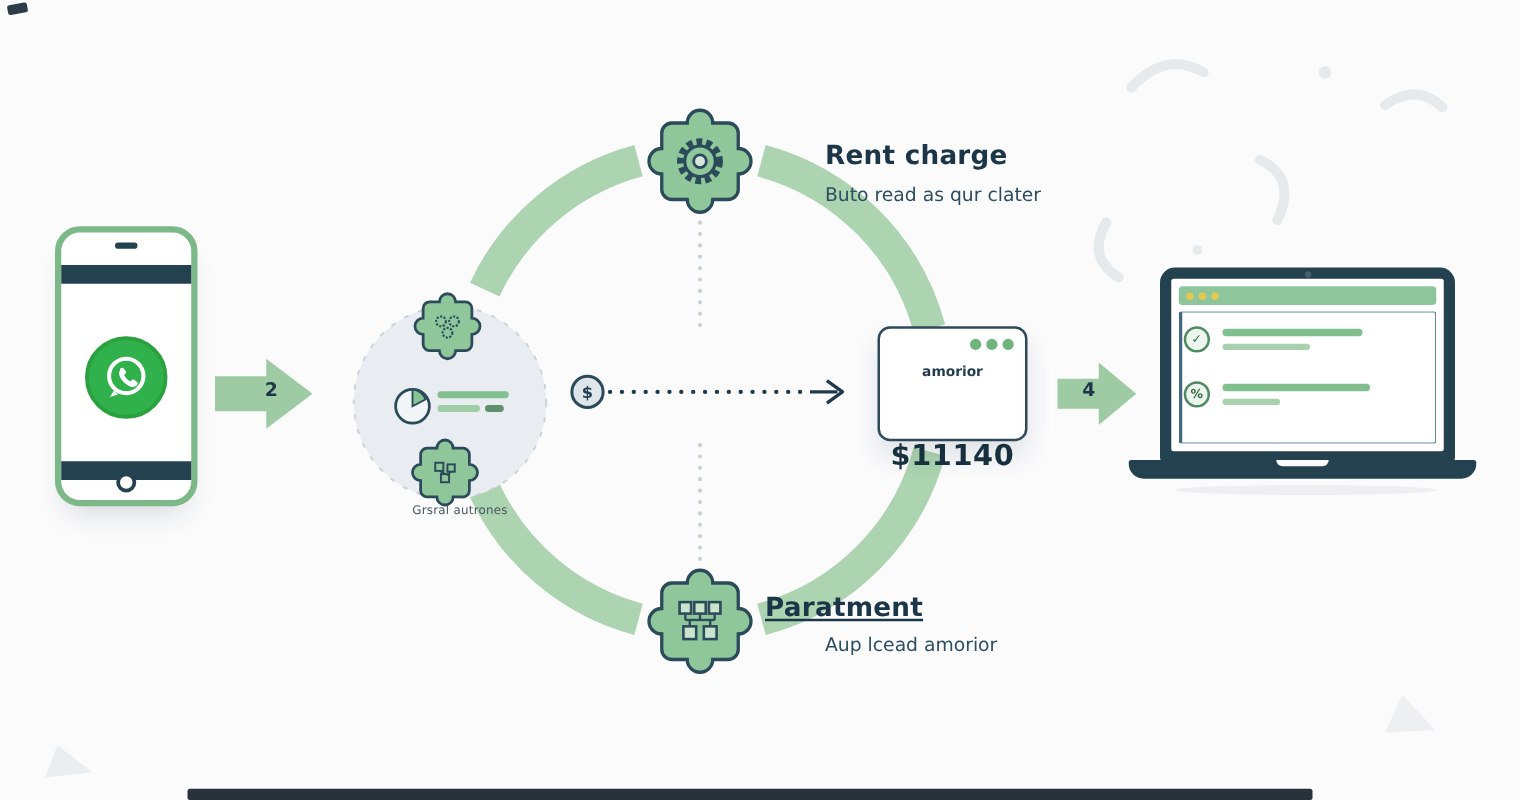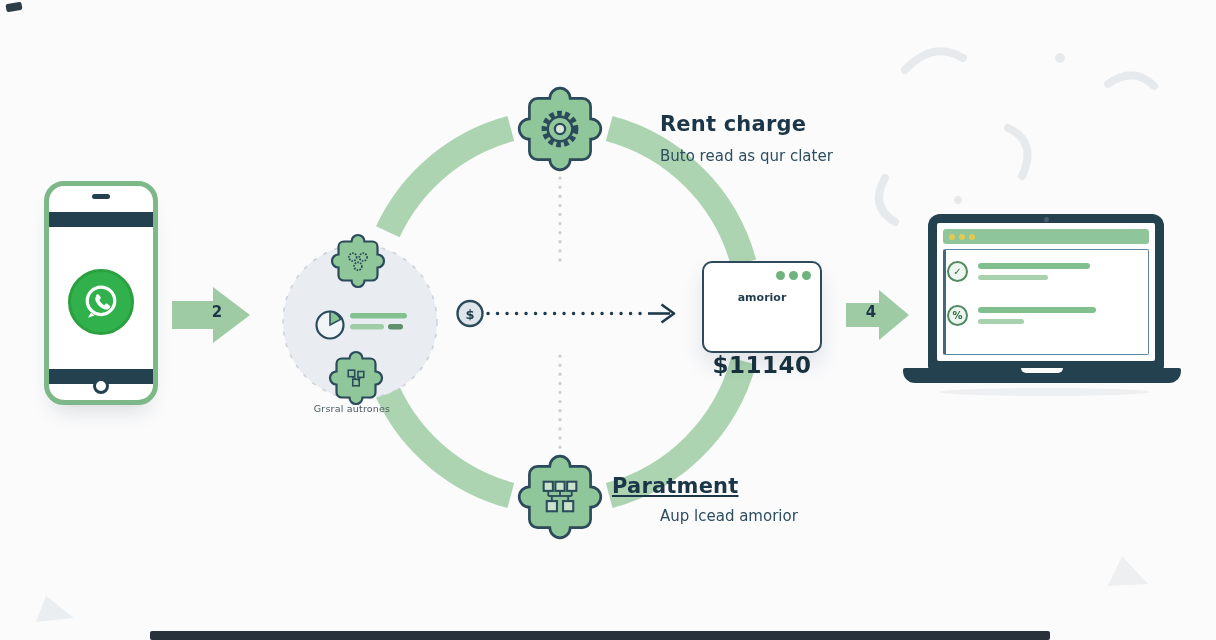--- a/index.html
+++ b/index.html
@@ -30,21 +30,21 @@
   .step-num{width:18px;text-align:center;font-size:15px;font-weight:bold;color:#1D3748;z-index:5;}
   .step2{left:208px;top:303px;}
   .step4{left:862px;top:303px;}
 
   
   .node-title{left:612px;font-size:21px;font-weight:bold;color:#1B3648;letter-spacing:.2px;white-space:nowrap;}
   .node-sub{left:612px;font-size:15px;color:#2D4D60;white-space:nowrap;margin-left:48px;}
   .top-title{top:112px;margin-left:48px;} .top-sub{top:147px;}
   .bot-title{top:474px;text-decoration:underline;} .bot-sub{top:507px;}
 
-  .cycle-caption{left:280px;top:403px;width:144px;text-align:center;font-size:9.5px;color:#49585F;letter-spacing:.2px;}
+  .cycle-caption{left:296px;top:403px;width:144px;text-align:center;font-size:9.5px;color:#49585F;letter-spacing:.2px;}
 
   
   .invoice{
     left:702px;top:261px;width:120px;height:92px;background:#fff;
     border:2.5px solid #2E4A5A;border-radius:10px;box-sizing:border-box;
     box-shadow:0 12px 20px rgba(40,60,80,.12);z-index:4;
   }
   .invoice-dots{right:9px;top:8px;display:flex;gap:4px;}
   .invoice-dot{width:9px;height:9px;border-radius:50%;background:#6FB47C;}
   .invoice-label{left:0;right:0;top:28px;text-align:center;font-size:11px;font-weight:bold;color:#1F3C4E;}

